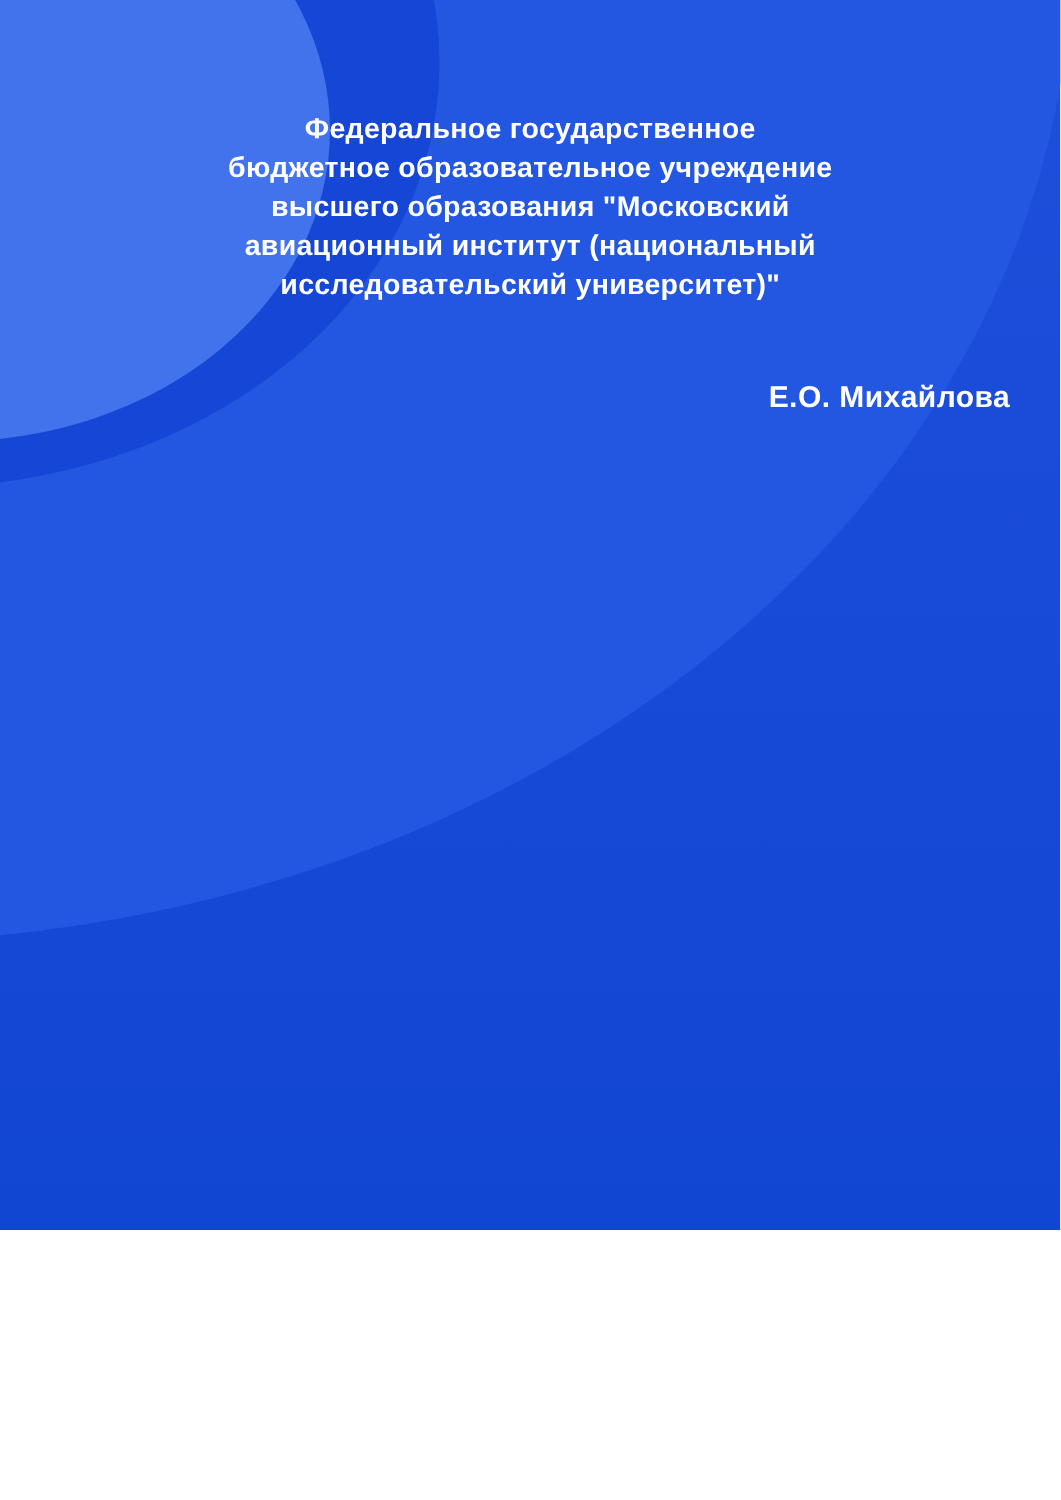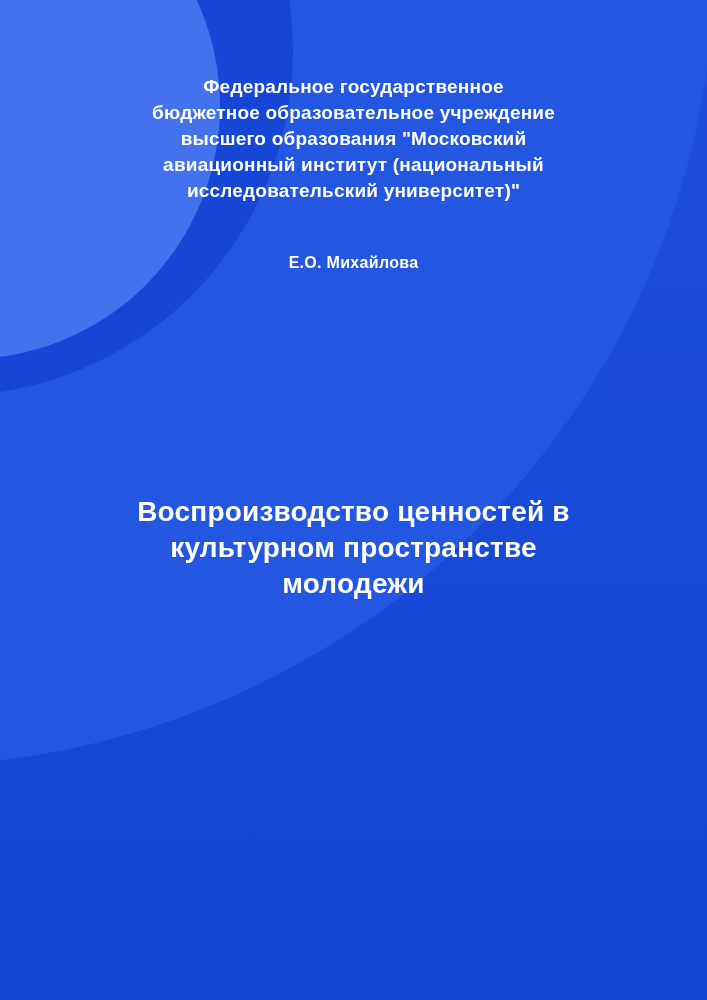--- a/index.html
+++ b/index.html
@@ -4,21 +4,21 @@
 <style>
   html, body {
     margin: 0;
     padding: 0;
     background: #ffffff;
     font-family: "Liberation Sans", sans-serif;
   }
   .cover {
     position: relative;
     width: 707px;
-    height: 1000px;
+    height: 820px;
     overflow: hidden;
   }
   .bg {
     position: absolute;
     inset: 0;
     width: 100%;
     height: 100%;
     display: block;
   }
   .text-layer {
@@ -38,23 +38,24 @@
   }
   .institution {
     top: 74px;
     font-size: 19px;
     line-height: 26px;
     font-weight: 700;
     letter-spacing: 0.2px;
   }
   .author {
     top: 254px;
-    font-size: 16px;
+    font-size: 20px;
     font-weight: 700;
     letter-spacing: 0.3px;
+    text-align: right;
   }
   .title {
     top: 494px;
     font-size: 28px;
     line-height: 36px;
     font-weight: 700;
     letter-spacing: 0.2px;
   }
   .country {
     top: 938px;
@@ -88,19 +89,16 @@
 
   <div class="text-layer">
     <div class="txt institution">Федеральное государственное
 бюджетное образовательное учреждение
 высшего образования "Московский
 авиационный институт (национальный
 исследовательский университет)"</div>
 
     <div class="txt author">Е.О. Михайлова</div>
 
-    <div class="txt title">Воспроизводство ценностей в
-культурном пространстве
-молодежи</div>
 
   </div>
 
 </div>
 
 </body></html>

